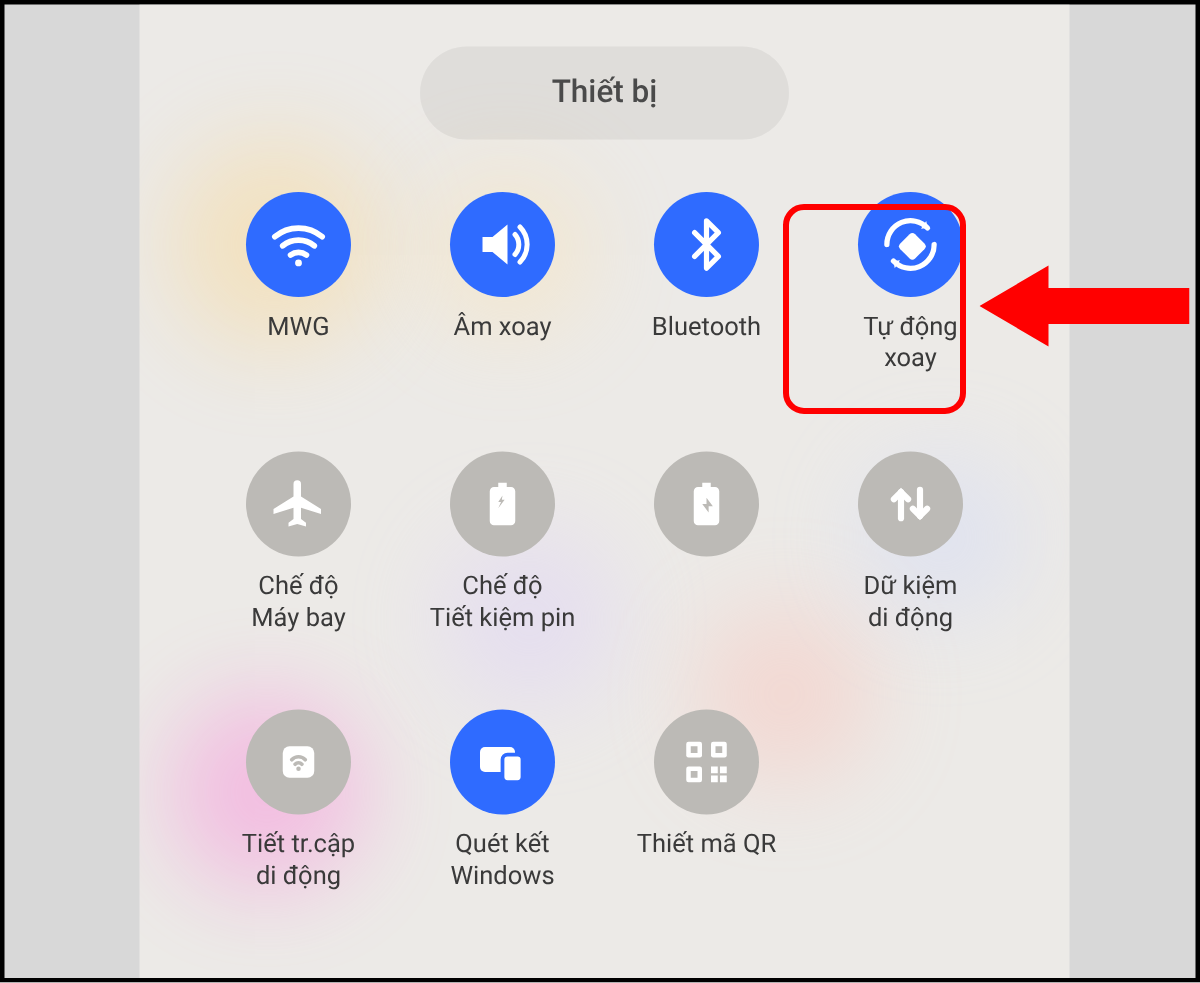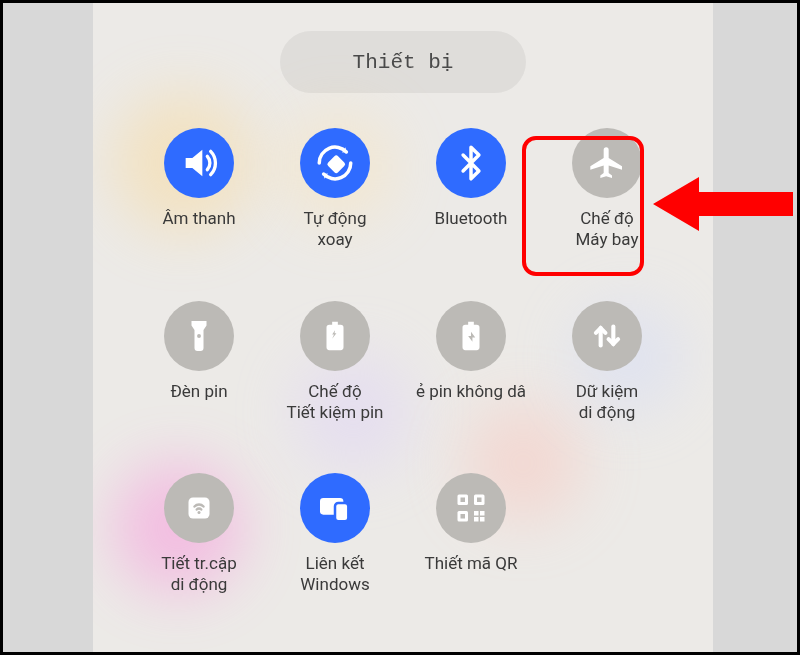--- a/index.html
+++ b/index.html
@@ -32,21 +32,21 @@
   .b6 { width:110px;height:110px;left:190px;top:110px;background:#ffe2a8; }
 
   .panel {
     position: absolute;
     left: 0; top: 0; width: 100%; height: 100%;
   }
 
   .tabs {
     position: absolute;
     top: 28px; left: 50%; transform: translateX(-50%);
-    display: flex;  font-family: Liberation Mono, monospace;
+    display: flex; 
   }
   .tab {
     width: 246px; height: 62px;
     border-radius: 31px;
     background: rgba(0,0,0,0.055);
     display: flex; align-items: center; justify-content: center;
     font-size: 21px; color: #4a4a4a;
     font-weight: 500;
   }
 
@@ -101,94 +101,95 @@
       <div class="blob b6"></div>
 
     <div class="panel">
 
       <div class="tabs">
         <div class="tab">Thiết bị</div>
       </div>
 
       <div class="grid">
 
+        <div class="tile">
+          <div class="circle on">
+            <svg width="42" height="42" viewBox="0 0 24 24" fill="none" stroke="#fff" stroke-width="2.2" stroke-linecap="round">
+              <path d="M3 9a14 14 0 0 1 18 0"></path>
+                <path d="M6 12.5a9.5 9.5 0 0 1 12 0"></path>
+                <path d="M9 16a5 5 0 0 1 6 0"></path>
+                <circle cx="12" cy="19" r="1.3" fill="#fff" stroke="none"></circle>
+            </svg>
+          </div>
+          <div class="label">MWG</div>
+        </div>
 
         <div class="tile">
           <div class="circle on">
             <svg width="40" height="40" viewBox="0 0 24 24" fill="#fff">
               <path d="M4 9v6h4l6 5V4l-6 5H4z"></path>
               <path d="M17 8a6 6 0 0 1 0 8" fill="none" stroke="#fff" stroke-width="2" stroke-linecap="round"></path>
               <path d="M19 5a10 10 0 0 1 0 14" fill="none" stroke="#fff" stroke-width="2" stroke-linecap="round"></path>
             </svg>
           </div>
-          <div class="label">Âm thanh</div>
+          <div class="label">Âm xoay</div>
+        </div>
+
+        <div class="tile">
+          <div class="circle on">
+            <svg width="38" height="38" viewBox="0 0 24 24" fill="none" stroke="#fff" stroke-width="2.2" stroke-linejoin="round" stroke-linecap="round">
+              <path d="M7 7l10 10-5 5V2l5 5L7 17"></path>
+            </svg>
+          </div>
+          <div class="label">Bluetooth</div>
         </div>
 
         <div class="tile">
           <div class="circle on">
             <svg width="42" height="42" viewBox="0 0 24 24" fill="none" stroke="#fff" stroke-width="2" stroke-linecap="round">
               <path d="M3 12a9 9 0 0 1 15.5-6.3"></path>
                 <path d="M21 12a9 9 0 0 1-15.5 6.3"></path>
               <polyline points="18 3 18.5 5.7 16 6" fill="#fff" stroke="none"></polyline>
               <polyline points="6 21 5.5 18.3 8 18" fill="#fff" stroke="none"></polyline>
               <rect x="9" y="8" width="8" height="8" rx="1.5" transform="rotate(45 12 12)" fill="#fff" stroke="none"></rect>
             </svg>
           </div>
           <div class="label">Tự động
 xoay</div>
         </div>
 
         <div class="tile">
-          <div class="circle on">
-            <svg width="38" height="38" viewBox="0 0 24 24" fill="none" stroke="#fff" stroke-width="2.2" stroke-linejoin="round" stroke-linecap="round">
-              <path d="M7 7l10 10-5 5V2l5 5L7 17"></path>
-            </svg>
-          </div>
-          <div class="label">Bluetooth</div>
-        </div>
-
-        <div class="tile">
           <div class="circle off">
             <svg width="40" height="40" viewBox="0 0 24 24" fill="#fff">
               <path d="M21 14l-8-5V4a1.5 1.5 0 0 0-3 0v5l-8 5v2l8-2.5V18l-2 1.5V21l3.5-1 3.5 1v-1.5L13 18v-4.5l8 2.5z"></path>
             </svg>
           </div>
           <div class="label">Chế độ
 Máy bay</div>
         </div>
 
-        <div class="tile">
-          <div class="circle off">
-            <svg width="36" height="36" viewBox="0 0 24 24" fill="#fff">
-              <path d="M7 2h10v3l-2 3v12a2 2 0 0 1-2 2h-2a2 2 0 0 1-2-2V8L7 5z"></path>
-              <circle cx="12" cy="12" r="1.3" fill="#bcbab6"></circle>
-            </svg>
-          </div>
-          <div class="label">Đèn pin</div>
-        </div>
 
         <div class="tile">
           <div class="circle off">
             <svg width="34" height="34" viewBox="0 0 24 24" fill="#fff">
               <path d="M16 4h-2V2h-4v2H8a2 2 0 0 0-2 2v14a2 2 0 0 0 2 2h8a2 2 0 0 0 2-2V6a2 2 0 0 0-2-2z"></path>
               <path d="M12 8l-2 3h1.3l-1.3 3 3-4h-1.3z" fill="#bcbab6"></path>
             </svg>
           </div>
           <div class="label">Chế độ
 Tiết kiệm pin</div>
         </div>
 
         <div class="tile">
           <div class="circle off">
             <svg width="34" height="34" viewBox="0 0 24 24" fill="#fff">
               <path d="M16 4h-2V2h-4v2H8a2 2 0 0 0-2 2v14a2 2 0 0 0 2 2h8a2 2 0 0 0 2-2V6a2 2 0 0 0-2-2z"></path>
               <path d="M12 9l3 4h-2v3l-3-4h2z" fill="#bcbab6"></path>
             </svg>
           </div>
-          <div class="label">ẻ pin không dâ</div>
         </div>
 
         <div class="tile">
           <div class="circle off">
             <svg width="38" height="38" viewBox="0 0 24 24" fill="none" stroke="#fff" stroke-width="2.6" stroke-linecap="round">
               <path d="M8 18V7"></path>
                 <path d="M5 10l3-3 3 3"></path>
               <path d="M16 6v11"></path>
                 <path d="M13 14l3 3 3-3"></path>
             </svg>
@@ -209,21 +210,21 @@
 di động</div>
         </div>
 
         <div class="tile">
           <div class="circle on">
             <svg width="40" height="40" viewBox="0 0 24 24">
               <rect x="3" y="6" width="14" height="10" rx="2" fill="#fff"></rect>
               <rect x="12" y="9" width="8" height="11" rx="2" fill="#fff" stroke="#2f6bff" stroke-width="1.5"></rect>
             </svg>
           </div>
-          <div class="label">Liên kết
+          <div class="label">Quét kết
 Windows</div>
         </div>
 
         <div class="tile">
           <div class="circle off">
             <svg width="36" height="36" viewBox="0 0 24 24" fill="#fff">
               <rect x="3" y="3" width="7" height="7" rx="1"></rect>
                 <rect x="5" y="5" width="3" height="3" fill="#bcbab6"></rect>
               <rect x="14" y="3" width="7" height="7" rx="1"></rect>
                 <rect x="16" y="5" width="3" height="3" fill="#bcbab6"></rect>

